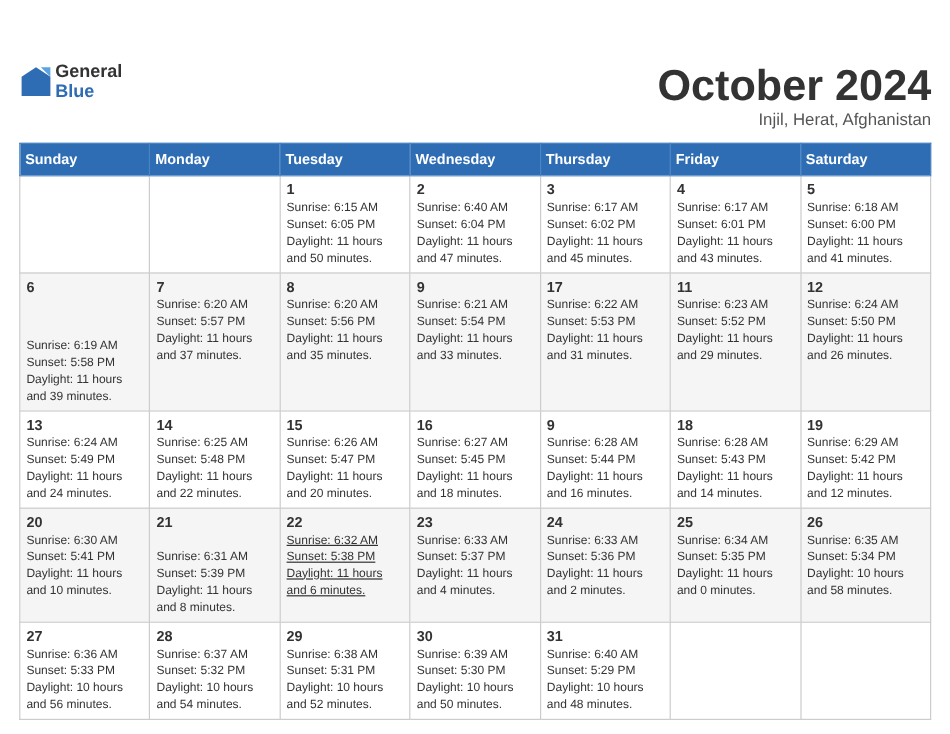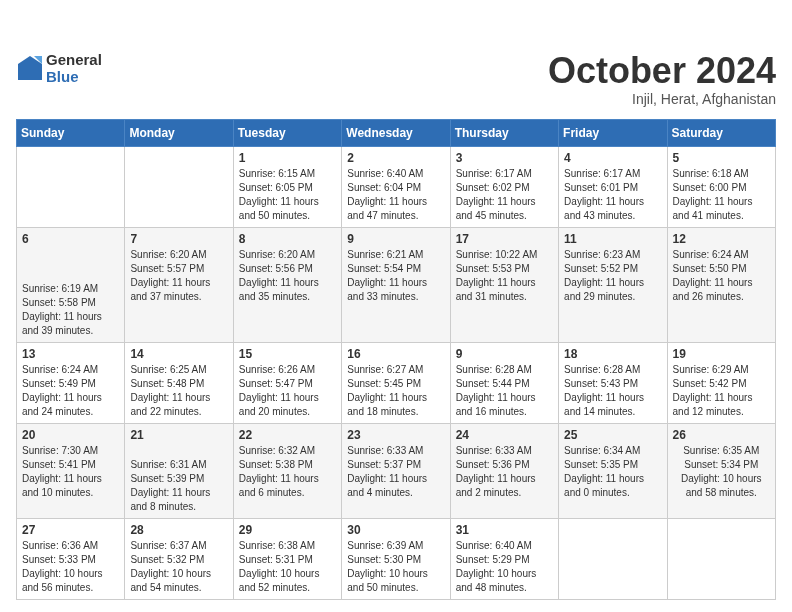--- a/index.html
+++ b/index.html
@@ -162,21 +162,21 @@
 Daylight: 11 hours and 35 minutes.</div>
         </td>
         <td>
           <span class="day-num">9</span>
           <div class="day-info" style="white-space: pre-line;">Sunrise: 6:21 AM
 Sunset: 5:54 PM
 Daylight: 11 hours and 33 minutes.</div>
         </td>
         <td>
           <span class="day-num">17</span>
-          <div class="day-info" style="white-space: pre-line;">Sunrise: 10:22 AM
+          <div class="day-info" style="white-space: pre-line;">Sunrise: 6:22 AM
 Sunset: 5:53 PM
 Daylight: 11 hours and 31 minutes.</div>
         </td>
         <td>
           <span class="day-num">11</span>
           <div class="day-info" style="white-space: pre-line;">Sunrise: 6:23 AM
 Sunset: 5:52 PM
 Daylight: 11 hours and 29 minutes.</div>
         </td>
         <td>
@@ -226,33 +226,33 @@
         <td>
           <span class="day-num">19</span>
           <div class="day-info" style="white-space: pre-line;">Sunrise: 6:29 AM
 Sunset: 5:42 PM
 Daylight: 11 hours and 12 minutes.</div>
         </td>
       </tr>
       <tr>
         <td>
           <span class="day-num">20</span>
-          <div class="day-info" style="white-space: pre-line;">Sunrise: 7:30 AM
+          <div class="day-info" style="white-space: pre-line;">Sunrise: 6:30 AM
 Sunset: 5:41 PM
 Daylight: 11 hours and 10 minutes.</div>
         </td>
         <td>
           <span class="day-num">21</span>
           <div class="day-info" style="white-space: pre-line; margin-top: 16px;">Sunrise: 6:31 AM
 Sunset: 5:39 PM
 Daylight: 11 hours and 8 minutes.</div>
         </td>
         <td>
           <span class="day-num">22</span>
-          <div class="day-info" style="white-space: pre-line;">Sunrise: 6:32 AM
+          <div class="day-info" style="white-space: pre-line; text-decoration: underline;">Sunrise: 6:32 AM
 Sunset: 5:38 PM
 Daylight: 11 hours and 6 minutes.</div>
         </td>
         <td>
           <span class="day-num">23</span>
           <div class="day-info" style="white-space: pre-line;">Sunrise: 6:33 AM
 Sunset: 5:37 PM
 Daylight: 11 hours and 4 minutes.</div>
         </td>
         <td>
@@ -262,21 +262,21 @@
 Daylight: 11 hours and 2 minutes.</div>
         </td>
         <td>
           <span class="day-num">25</span>
           <div class="day-info" style="white-space: pre-line;">Sunrise: 6:34 AM
 Sunset: 5:35 PM
 Daylight: 11 hours and 0 minutes.</div>
         </td>
         <td>
           <span class="day-num">26</span>
-          <div class="day-info" style="white-space: pre-line; text-align: center;">Sunrise: 6:35 AM
+          <div class="day-info" style="white-space: pre-line;">Sunrise: 6:35 AM
 Sunset: 5:34 PM
 Daylight: 10 hours and 58 minutes.</div>
         </td>
       </tr>
       <tr>
         <td>
           <span class="day-num">27</span>
           <div class="day-info" style="white-space: pre-line;">Sunrise: 6:36 AM
 Sunset: 5:33 PM
 Daylight: 10 hours and 56 minutes.</div>

